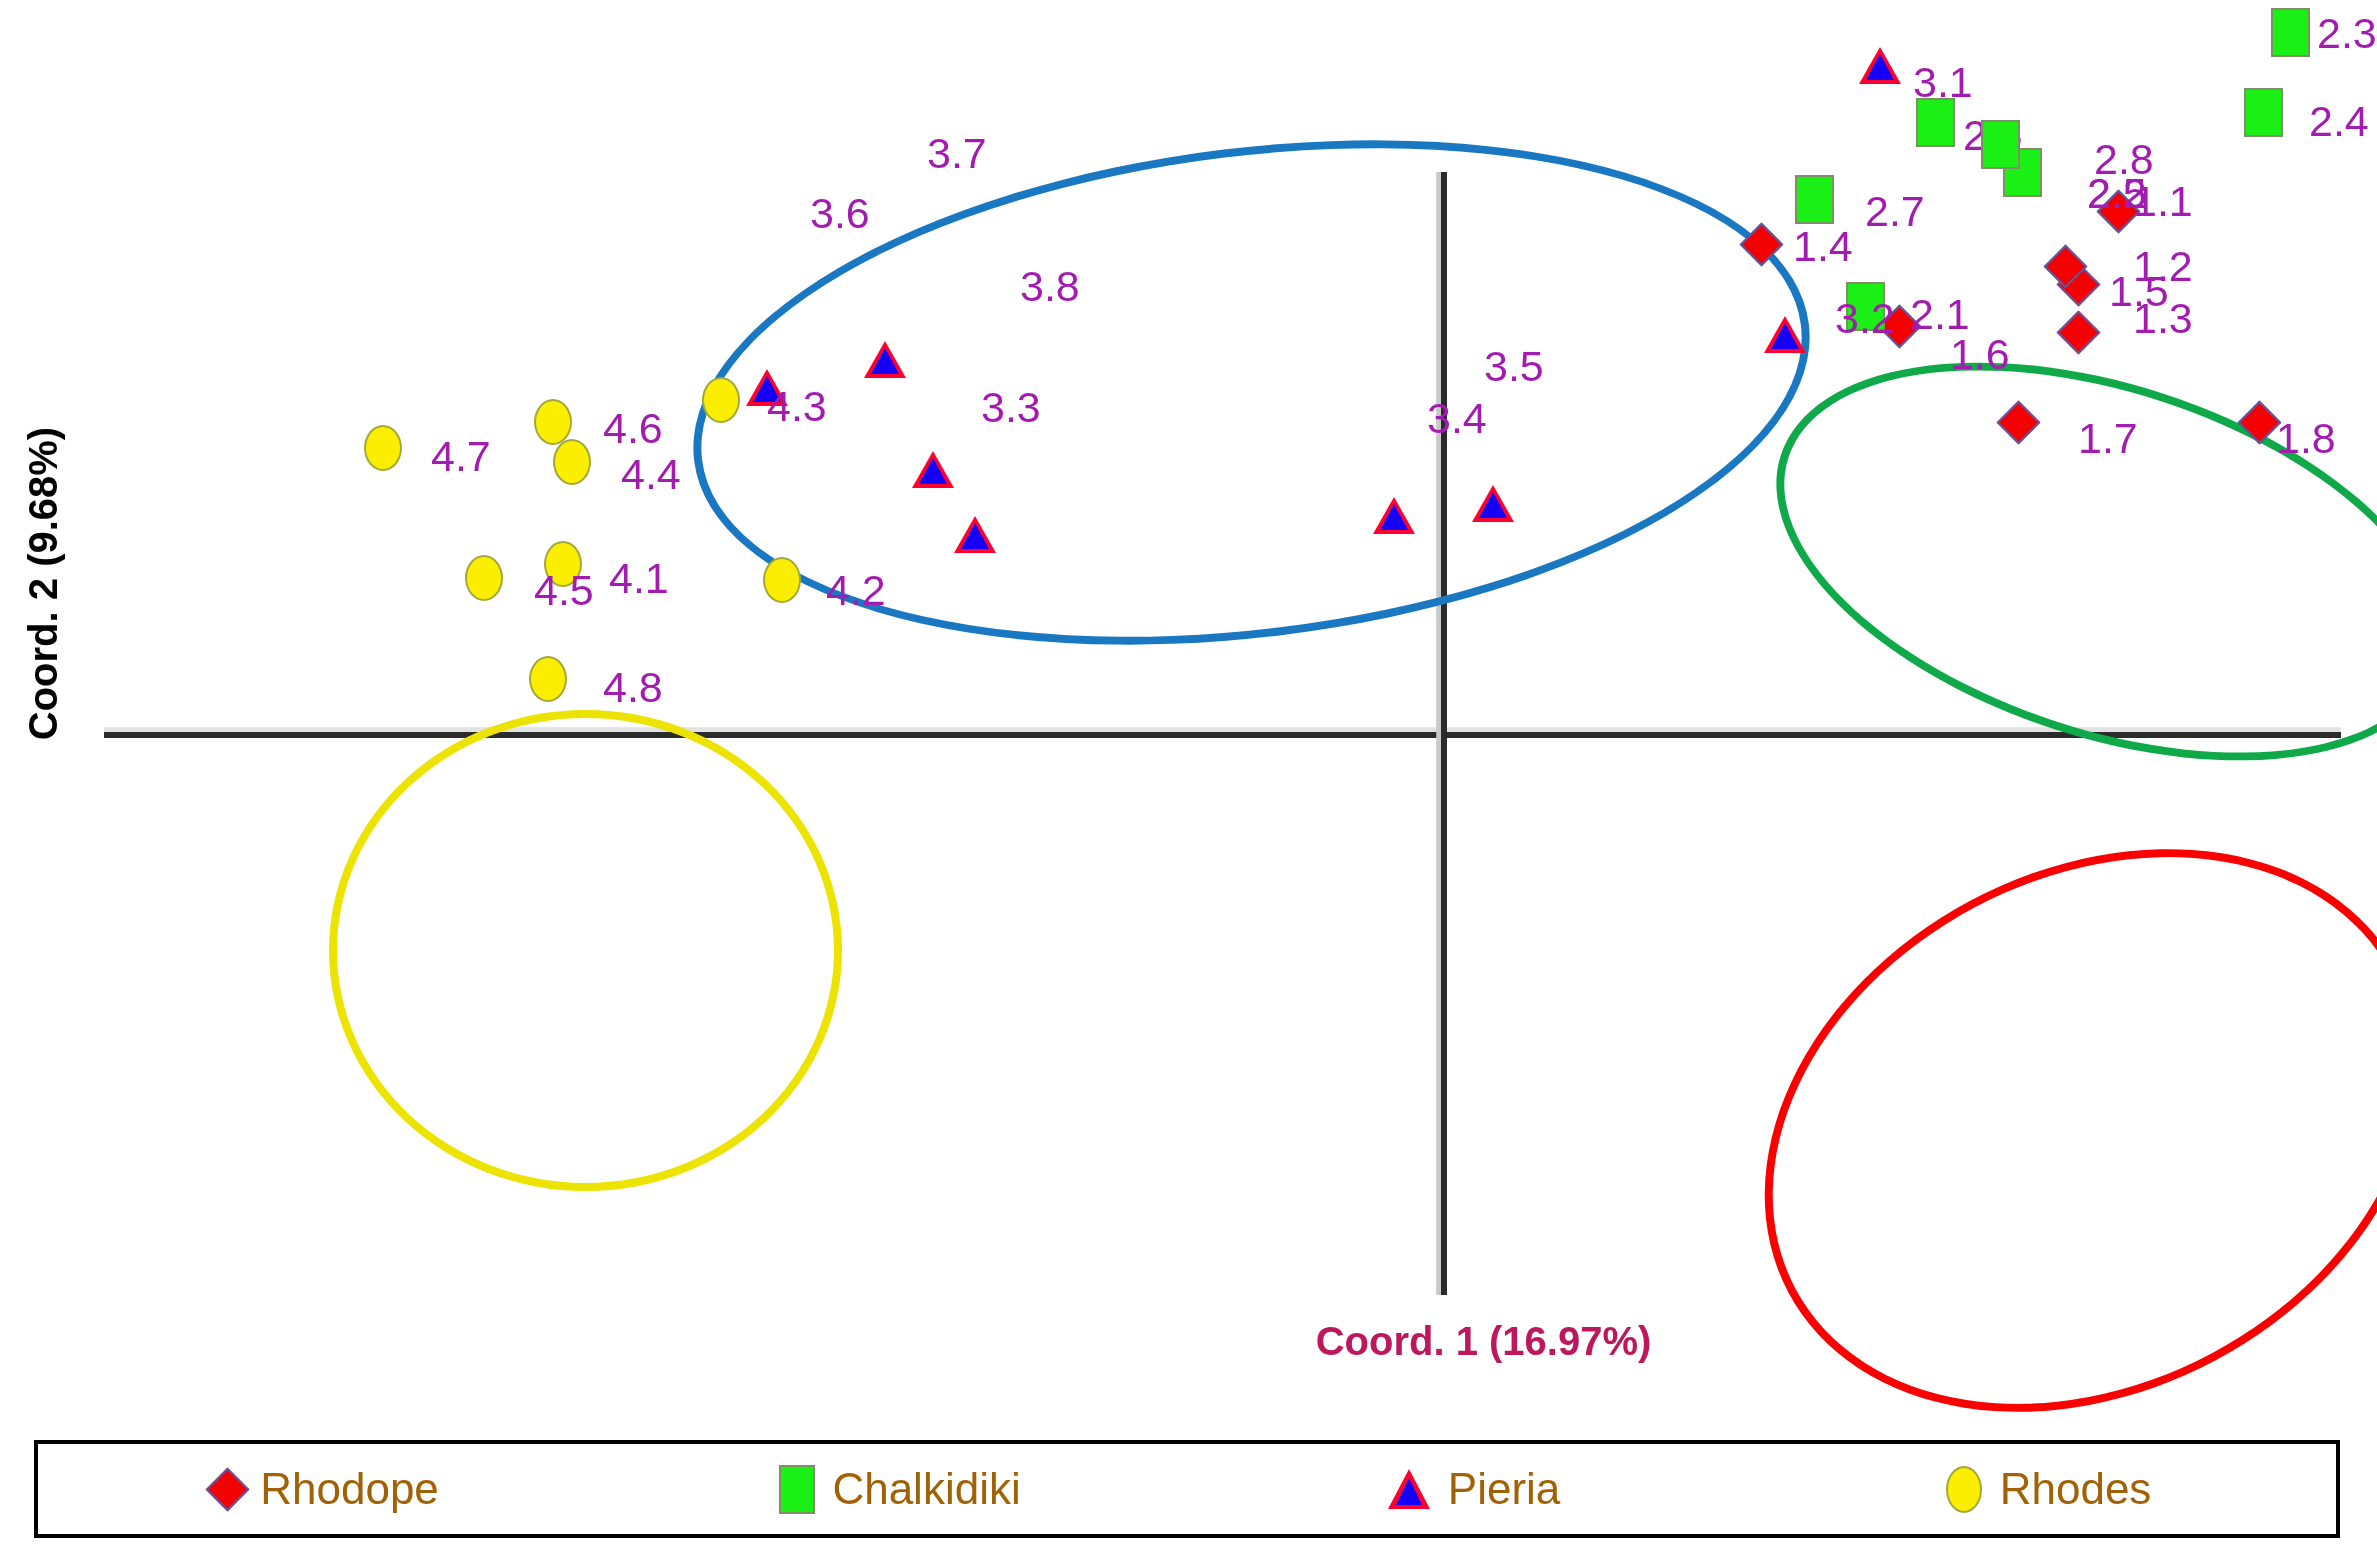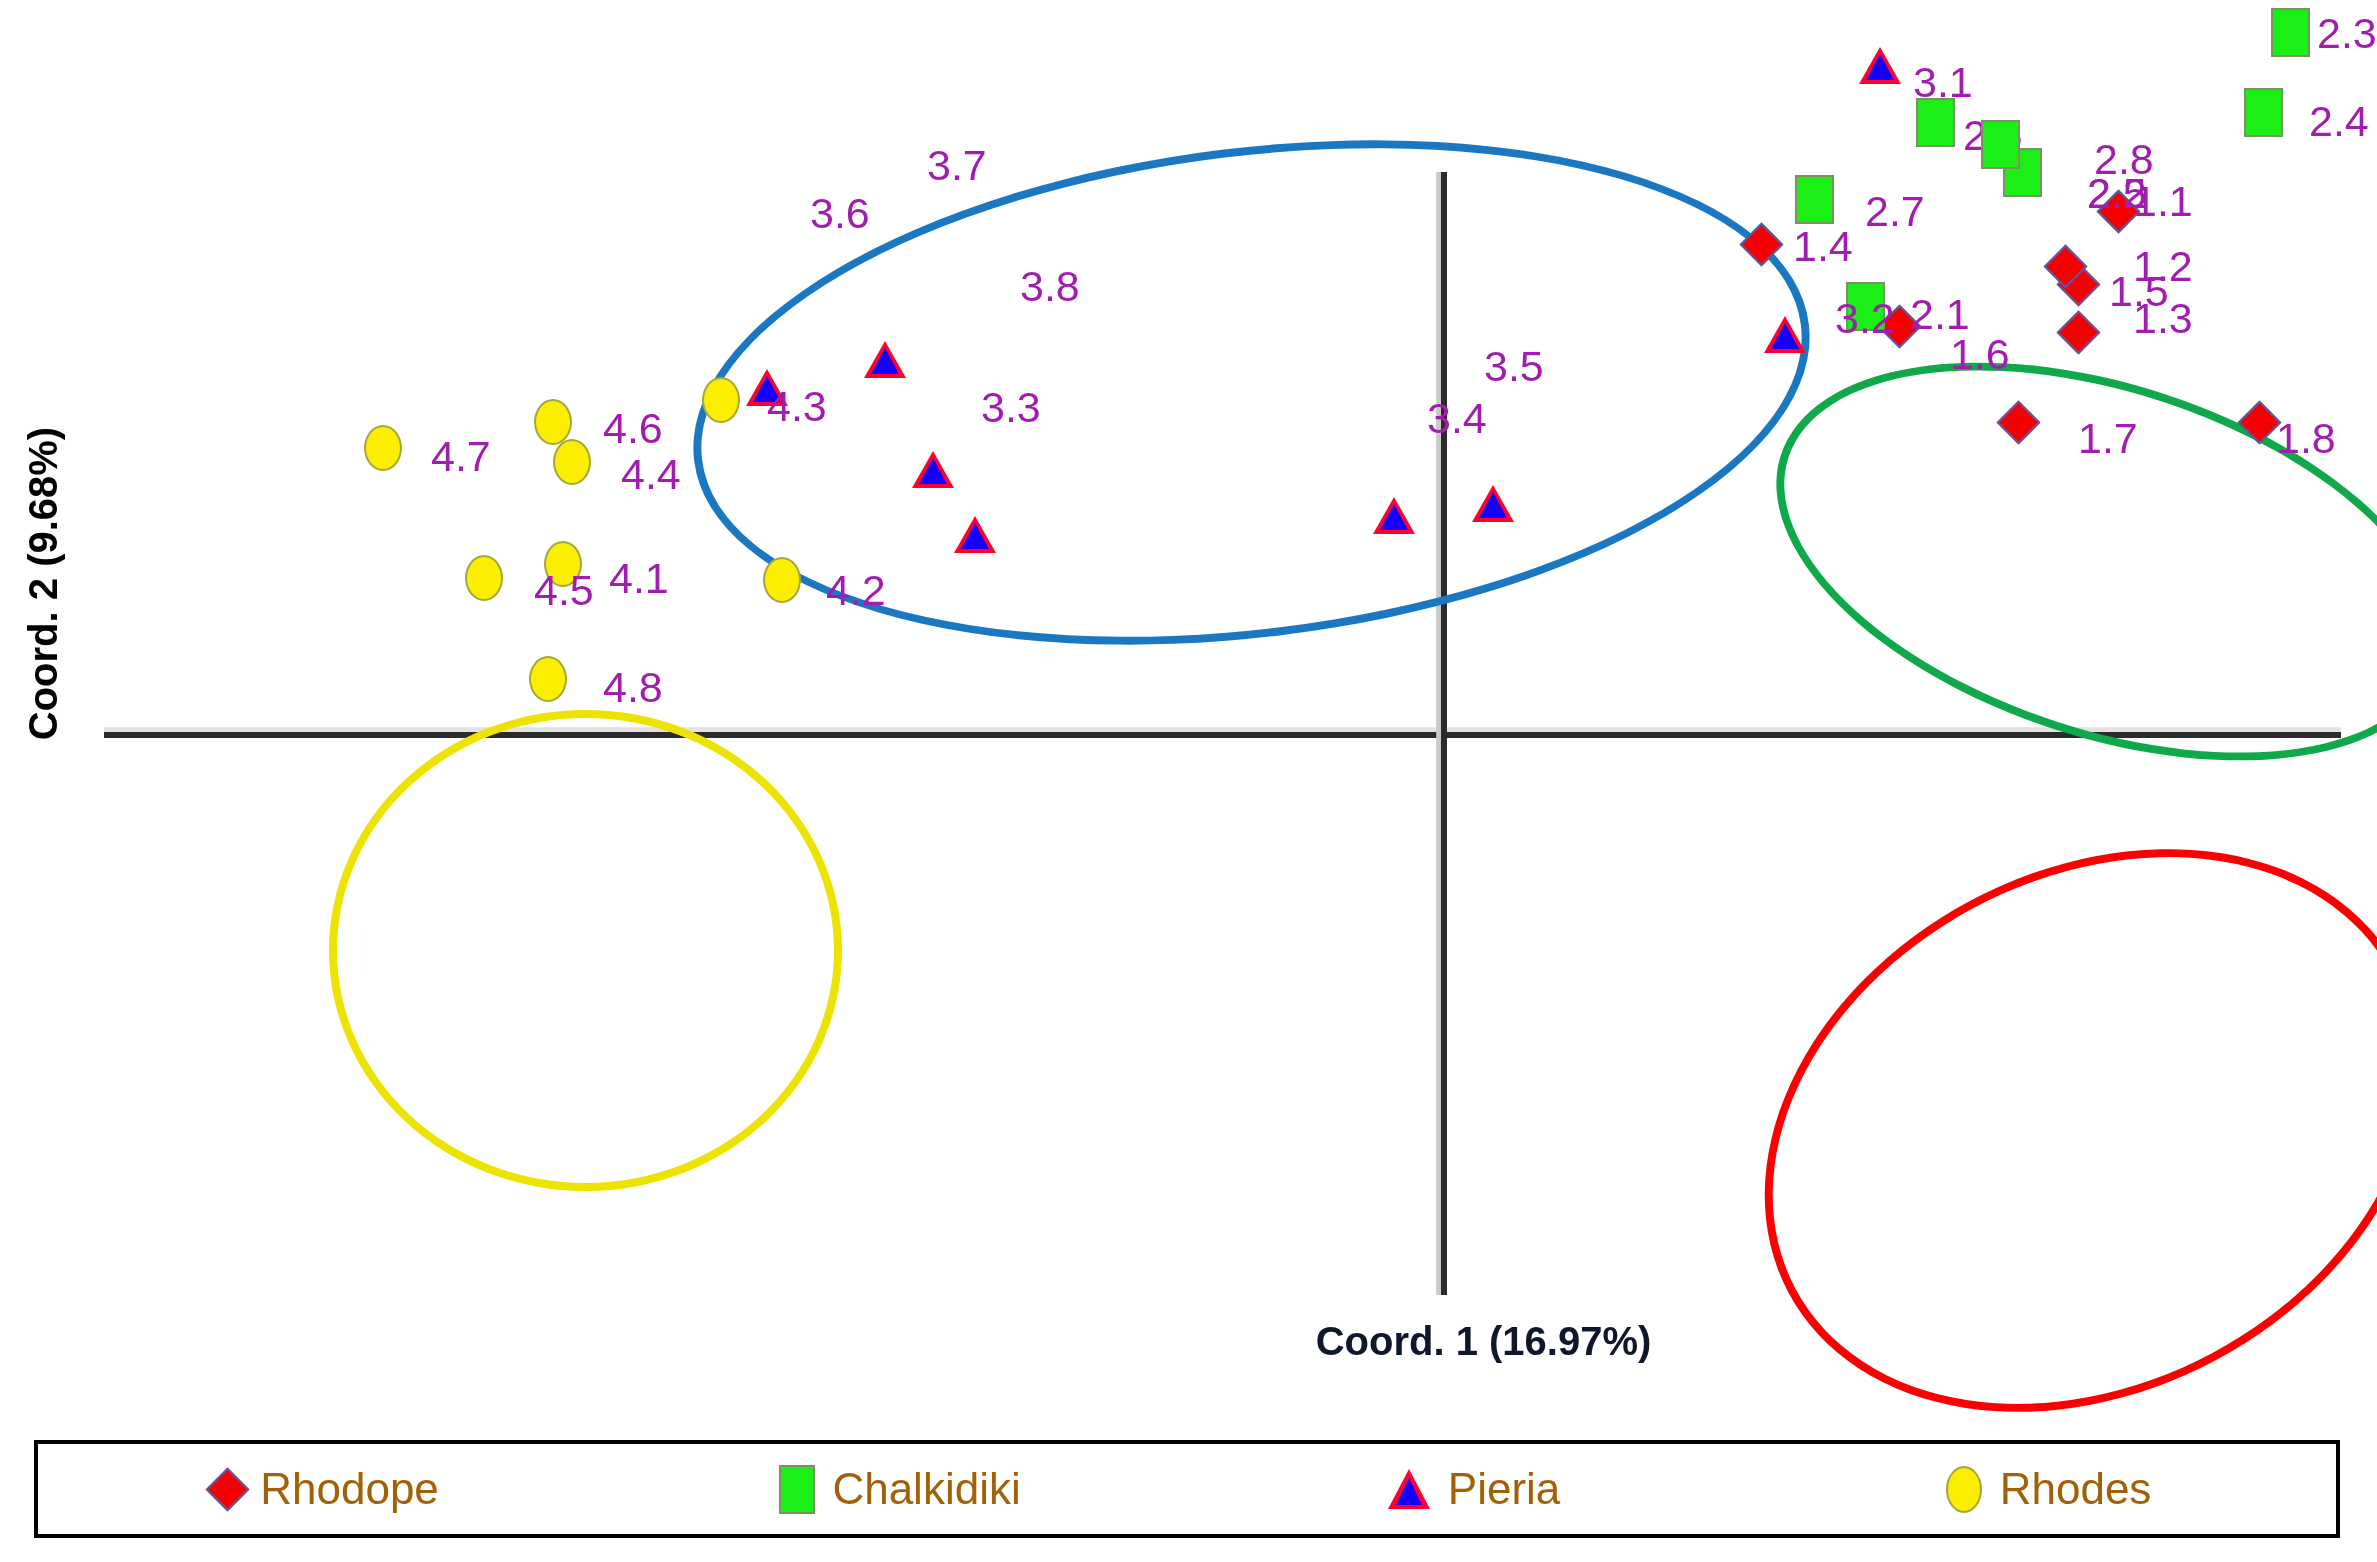--- a/index.html
+++ b/index.html
@@ -21,21 +21,21 @@
   #x-axis{left:104px;top:732px;width:2237px;height:6.4px;box-shadow:0 -4.8px 0 0 #e2e2e2;}
   #y-axis{left:1441px;top:172px;width:6.4px;height:1123px;box-shadow:-4.8px 0 0 0 #c9c9c9;}
 
   #y-axis-title{
     position:absolute;left:-237px;top:561px;width:561px;text-align:center;
     transform:rotate(-90deg);transform-origin:center center;
     font-size:40px;font-weight:bold;color:#000;
   }
   #x-axis-title{
     position:absolute;left:1203px;top:1319px;width:561px;text-align:center;
-    font-size:40px;font-weight:bold;color:#0f172a;
+    font-size:40px;font-weight:bold;color:#be185d;
   }
 
   .ellipse{position:absolute;border-style:solid;border-radius:50%;background:transparent;}
   #ellipse-pieria{left:690px;top:148px;width:1107px;height:473px;border-width:8.8px;border-color:#1a78c2;transform:rotate(-7deg);}
   #ellipse-chalkidiki{left:1764px;top:385px;width:674px;height:337px;border-width:8.8px;border-color:#0fa94a;transform:rotate(18deg);}
   #ellipse-rhodes{left:329px;top:710px;width:497px;height:465px;border-width:8.8px;border-color:#ece400;transform:rotate(0deg);}
   #ellipse-rhodope{left:1748px;top:870px;width:674px;height:505px;border-width:8.8px;border-color:#fb0000;transform:rotate(-28deg);}
 
   .marker{position:absolute;}
   .marker-diamond{
@@ -138,21 +138,21 @@
         <div class="pt-label" style="left: 1835px; top: 297px;">3.2</div>
         <div class="marker marker-triangle" style="left: 912px; top: 377px;"></div>
         <div class="pt-label" style="left: 981px; top: 386px;">3.3</div>
         <div class="marker marker-triangle" style="left: 1373px; top: 386px;"></div>
         <div class="pt-label" style="left: 1427px; top: 397px;">3.4</div>
         <div class="marker marker-triangle" style="left: 1472px; top: 337px;"></div>
         <div class="pt-label" style="left: 1484px; top: 345px;">3.5</div>
         <div class="marker marker-triangle" style="left: 746px; top: 184px;"></div>
         <div class="pt-label" style="left: 810px; top: 192px;">3.6</div>
         <div class="marker marker-triangle" style="left: 864px; top: 119px;"></div>
-        <div class="pt-label" style="left: 927px; top: 144px;">3.7</div>
+        <div class="pt-label" style="left: 927px; top: 132px;">3.7</div>
         <div class="marker marker-triangle" style="left: 954px; top: 257px;"></div>
         <div class="pt-label" style="left: 1020px; top: 265px;">3.8</div>
         <div class="marker marker-circle" style="left: 544px; top: 541px;"></div>
         <div class="pt-label" style="left: 609px; top: 557px;">4.1</div>
         <div class="marker marker-circle" style="left: 763px; top: 557px;"></div>
         <div class="pt-label" style="left: 826px; top: 569px;">4.2</div>
         <div class="marker marker-circle" style="left: 702px; top: 377px;"></div>
         <div class="pt-label" style="left: 767px; top: 385px;">4.3</div>
         <div class="marker marker-circle" style="left: 553px; top: 439px;"></div>
         <div class="pt-label" style="left: 621px; top: 453px;">4.4</div>

